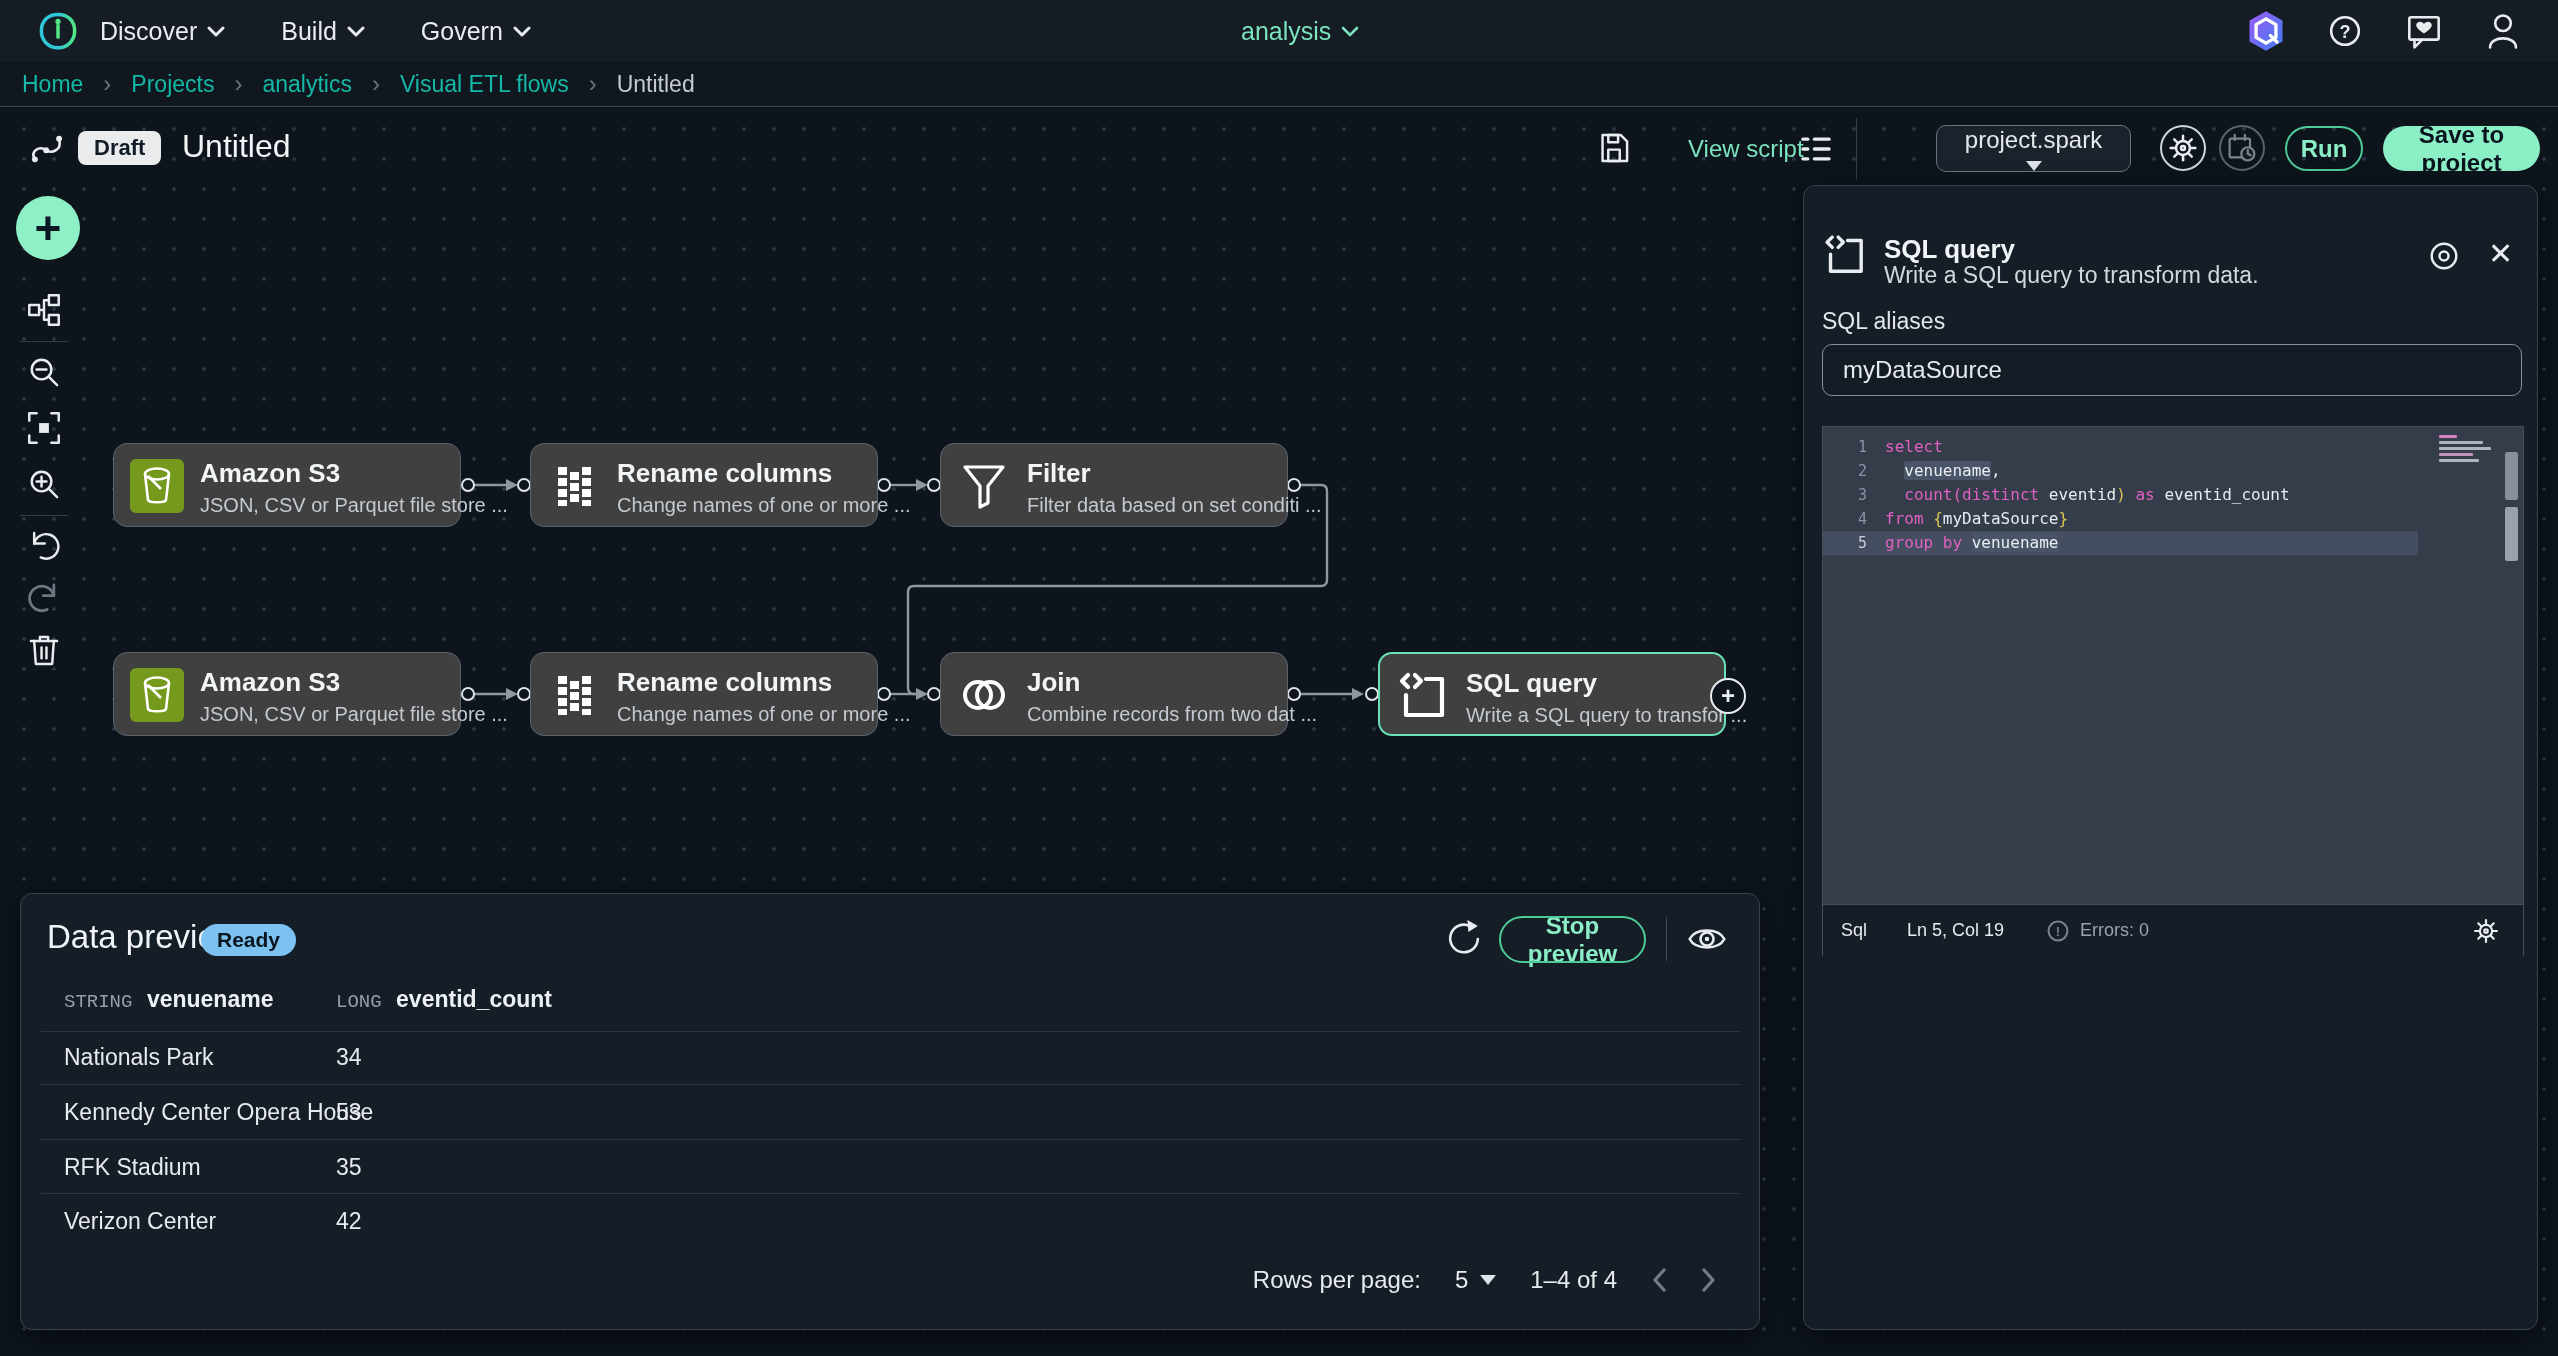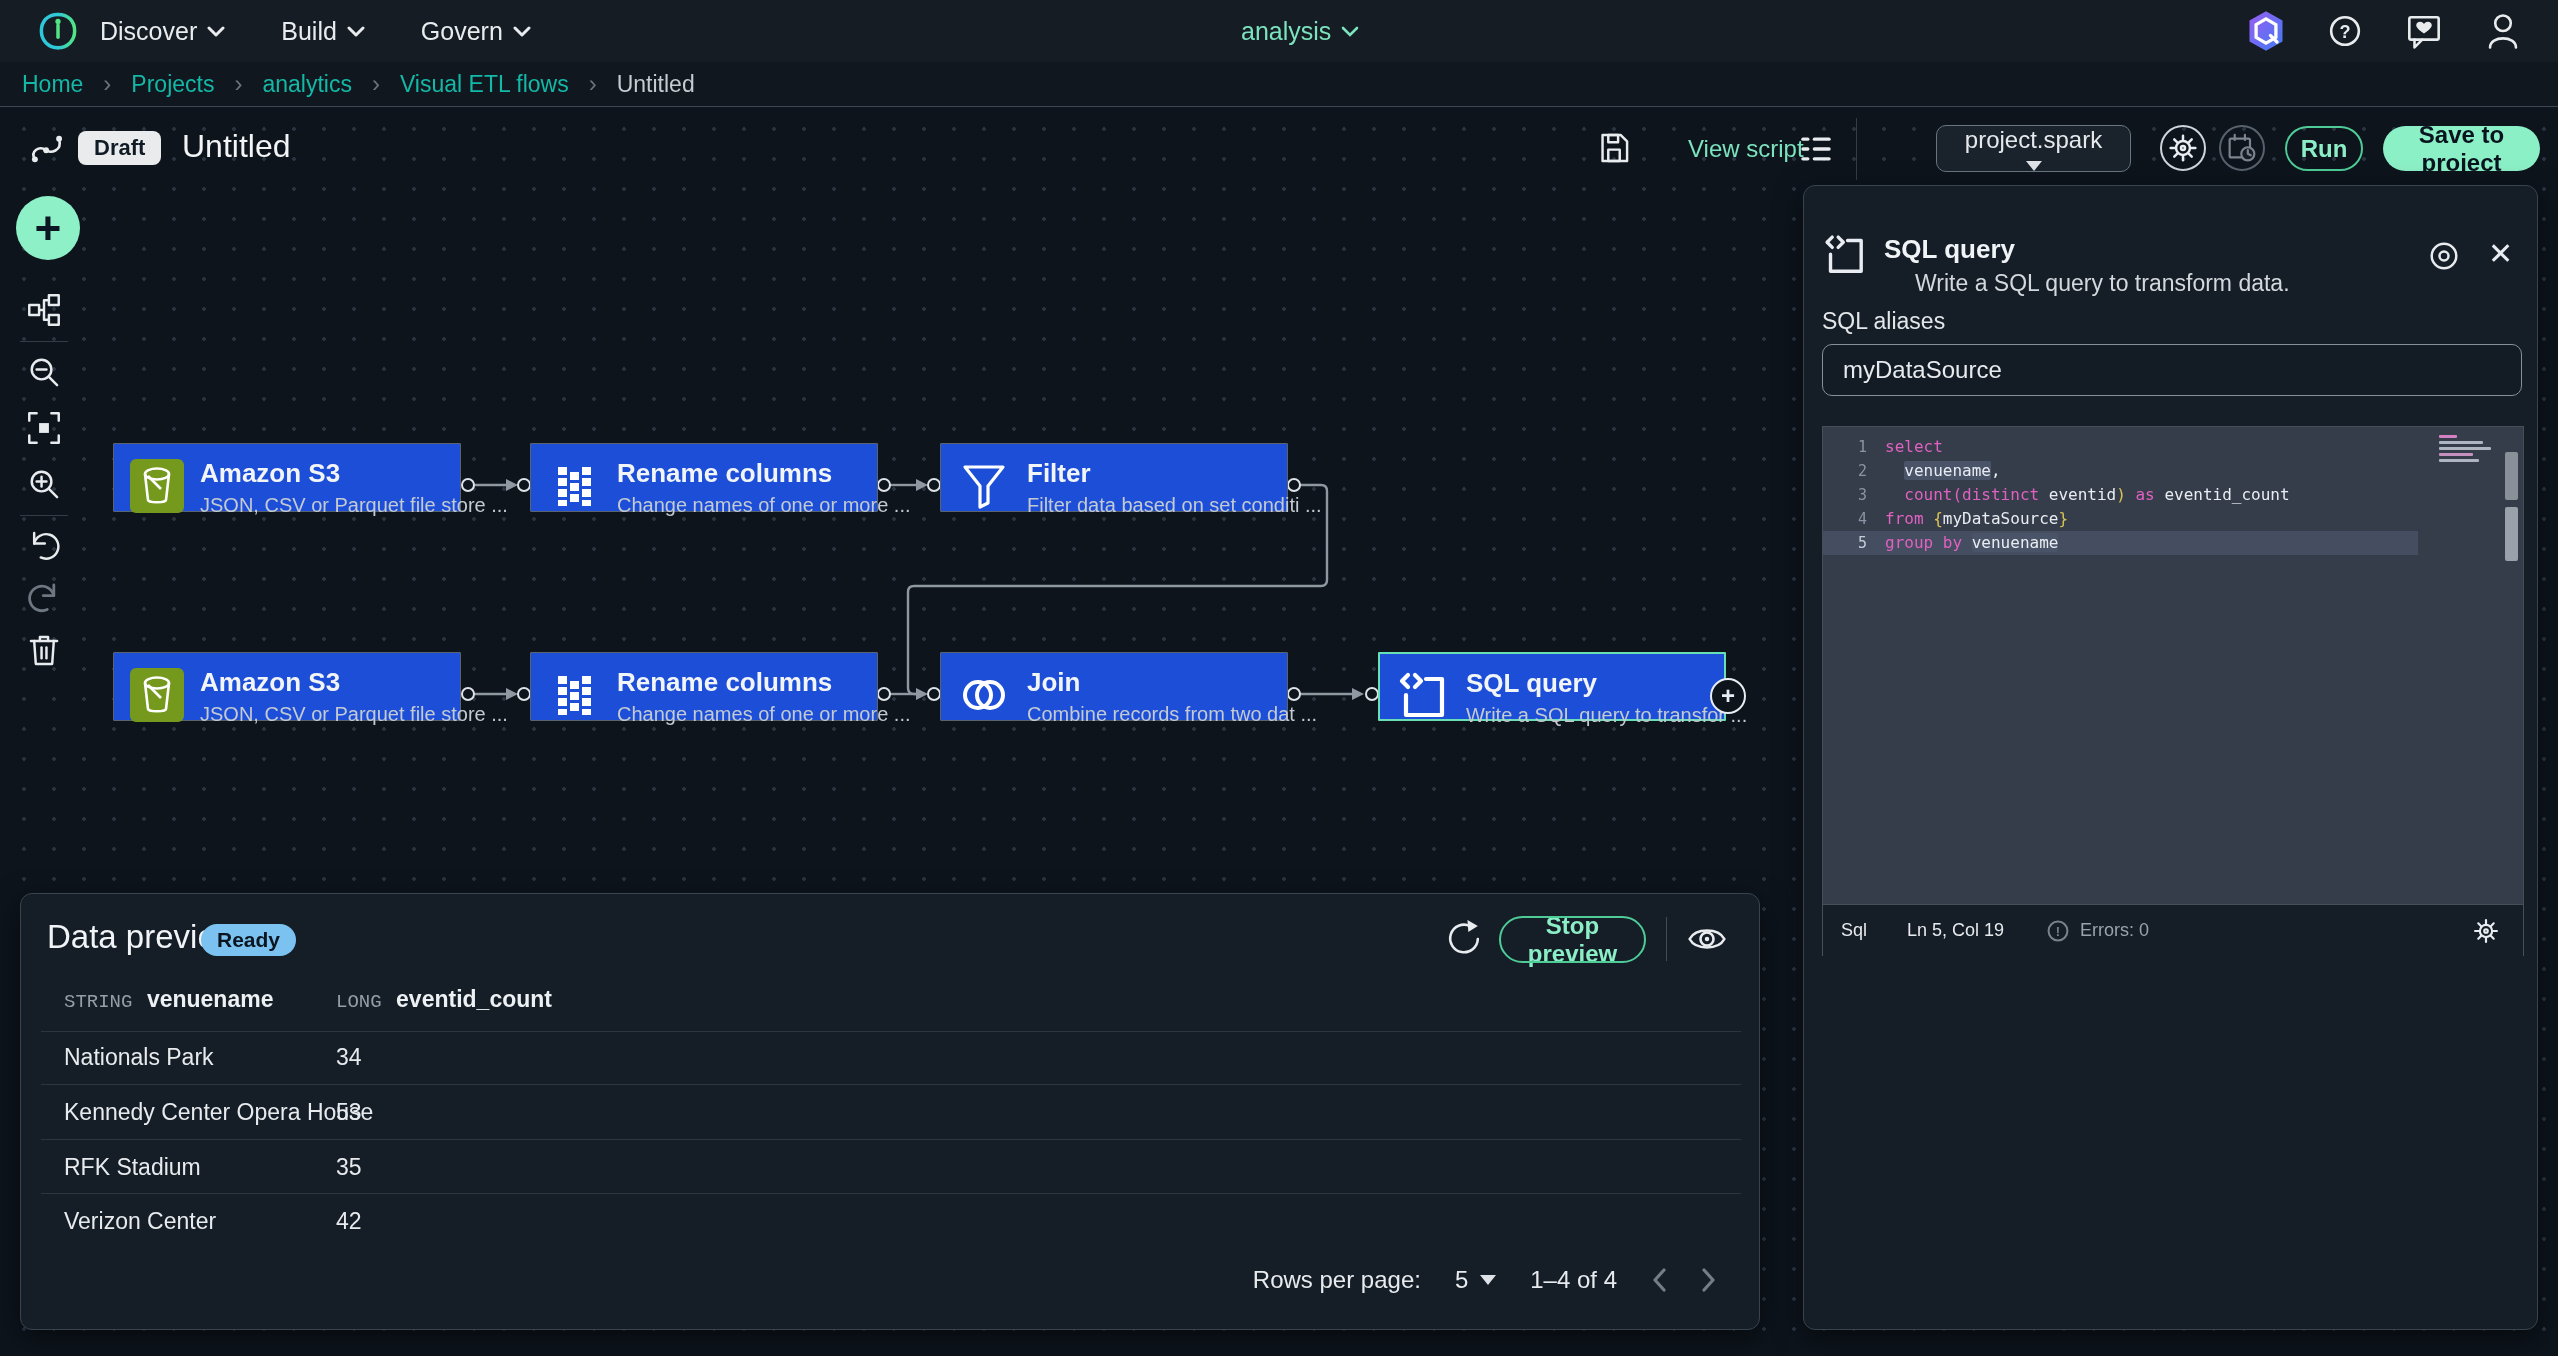--- a/index.html
+++ b/index.html
@@ -52,22 +52,22 @@
         font-size:24px;box-sizing:border-box;cursor:pointer;}
   .pill.ghost{border:2px solid #4ecb96;color:#8ceec6;background:transparent;font-weight:600;}
   .pill.solid{background:#8cf0c6;color:#0a141e;font-weight:700;}
   .add-btn{position:absolute;left:16px;top:196px;width:64px;height:64px;border-radius:50%;
            background:#8df0c6;color:#0c1724;font-size:46px;font-weight:700;display:flex;
            align-items:center;justify-content:center;cursor:pointer;z-index:6;}
   .rail-ic{position:absolute;left:26px;width:36px;height:36px;cursor:pointer;z-index:6;}
   .rail-div{position:absolute;left:20px;width:48px;height:1px;background:#323c47;z-index:6;}
 
   
-  .node{position:absolute;width:348px;height:69px;background:#1d4ed8;border:1.5px solid #5a646f;
-        border-radius:1px;box-sizing:border-box;z-index:4;cursor:pointer;}
+  .node{position:absolute;width:348px;height:84px;background:#404040;border:1.5px solid #5a646f;
+        border-radius:14px;box-sizing:border-box;z-index:4;cursor:pointer;}
   .node.selected{border:2px solid #69dfb5;}
   .node-icon{position:absolute;left:16px;top:15px;width:54px;height:54px;}
   .node-icon.s3{background:#74991c;border-radius:6px;}
   .node-title{position:absolute;left:86px;top:14px;font-size:26px;font-weight:700;color:#f2f5f7;white-space:nowrap;}
   .node-sub{position:absolute;left:86px;top:50px;font-size:20px;color:#c3cad1;white-space:nowrap;}
   .node-plus{position:absolute;width:32px;height:32px;border-radius:50%;border:2.5px solid #e9edf1;
              background:#0d141c;color:#e9edf1;font-size:24px;font-weight:700;display:flex;
              align-items:center;justify-content:center;z-index:5;cursor:pointer;}
 
   
@@ -79,21 +79,21 @@
   .badge-ready{position:absolute;left:180px;top:30px;height:32px;border-radius:16px;background:#7bc2f1;
                color:#0a1520;font-size:21px;font-weight:700;display:flex;align-items:center;padding:0 16px;}
   .col-type{font-family:Liberation Mono, monospace;font-size:19px;color:#959ea8;}
   .col-name{font-size:23px;font-weight:700;color:#eef1f3;margin-left:10px;}
   .dp-row-line{position:absolute;left:20px;width:1700px;height:1px;background:#2b343f;}
   .cell{position:absolute;font-size:23px;color:#e8ebee;white-space:nowrap;}
   .pg{display:flex;align-items:center;gap:34px;font-size:24px;color:#e8ebee;}
 
   
   .sp-title{position:absolute;left:80px;top:48px;font-size:26px;font-weight:700;color:#f1f4f6;}
-  .sp-sub{position:absolute;left:80px;top:84px;font-size:23px;color:#d3d8dc;margin-left:31px;}
+  .sp-sub{position:absolute;left:80px;top:76px;font-size:23px;color:#d3d8dc;}
   .sp-label{position:absolute;left:18px;top:122px;font-size:23px;color:#e3e7ea;}
   .alias-input{position:absolute;left:18px;top:158px;width:700px;height:52px;background:#131b24;
                border:1px solid #878f98;border-radius:10px;color:#e8ebee;font-size:24px;
                padding:0 20px;box-sizing:border-box;font-family:inherit;}
   .editor-box{position:absolute;left:18px;top:240px;width:702px;height:530px;
               border:1px solid #454f59;box-sizing:border-box;}
   .editor{position:absolute;left:0;top:0;width:700px;height:477px;background:#353d4b;overflow:hidden;}
   .code-line{position:relative;display:flex;height:24px;line-height:24px;
              font-family:"DejaVu Sans Mono",monospace;font-size:16px;color:#e9edf2;}
   .code-line .ln{width:44px;text-align:right;padding-right:18px;color:#8b93a5;font-size:15px;flex:none;}

